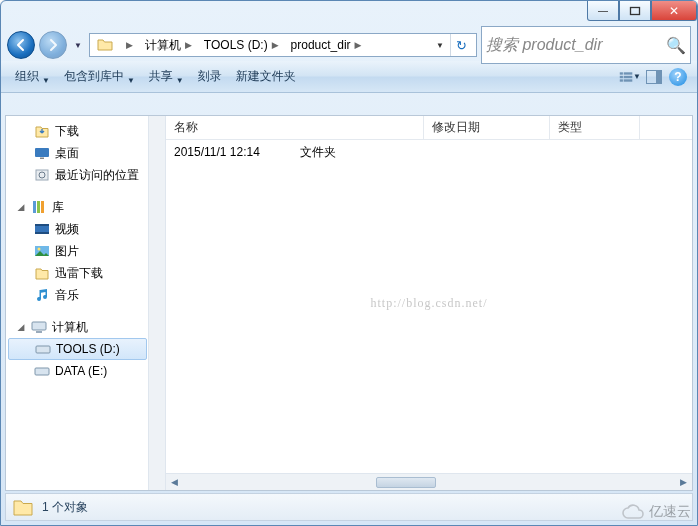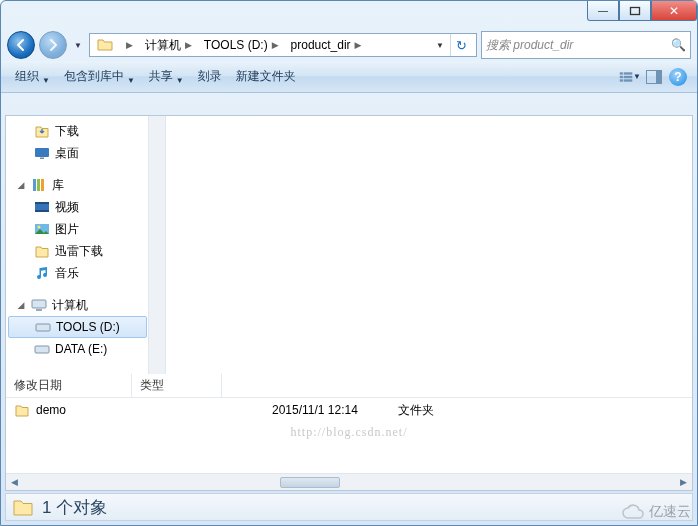--- a/index.html
+++ b/index.html
@@ -23,53 +23,53 @@
   .navbtn { width:28px; height:28px; border-radius:50%; background:radial-gradient(circle at 40% 35%, #8fc4ef, #1a6fbf 60%, #0d4d8c); border:1px solid #0d4d8c; display:flex; align-items:center; justify-content:center; color:#fff; font-size:14px; }
   .navbtn.fwd { opacity:.5; }
   .navdrop { width:14px; height:20px; display:flex; align-items:center; justify-content:center; color:#335; font-size:8px; }
   .address { flex:1; height:24px; background:#fff; border:1px solid #8ba8c6; display:flex; align-items:center; padding:0 2px; font-size:12px; position:relative; }
   .address .folder-ico { width:18px; height:18px; margin:0 4px; }
   .crumb { display:flex; align-items:center; height:100%; padding:0 4px; }
   .crumb .sep { color:#666; font-size:9px; padding:0 4px; }
   .addr-end { margin-left:auto; display:flex; align-items:center; gap:2px; padding-right:2px;}
   .addr-end .dd { font-size:8px; color:#333; padding:0 4px;}
   .refresh { width:22px; height:22px; border-left:1px solid #cfd9e4; display:flex; align-items:center; justify-content:center; color:#1a6fbf; font-size:13px;}
-  .search { width:210px; height:28px; background:#fff; border:1px solid #8ba8c6; display:flex; align-items:center; padding:0 4px; font-size:12px; color:#888; font-style:italic; }
+  .search { width:210px; height:38px; background:#fff; border:1px solid #8ba8c6; display:flex; align-items:center; padding:0 4px; font-size:16px; color:#888; font-style:italic; }
   .search .mag { margin-left:auto; color:#2a66a6; font-style:normal;}
   
   .menubar { height:22px; background:linear-gradient(#f7fafd,#e9eef5); border-top:1px solid #c9d5e3; border-bottom:1px solid #c9d5e3; display:flex; align-items:center; padding:0 6px; font-size:12px; gap:4px; }
   .menuitem { padding:2px 6px; }
   
   .toolbar { height:32px; background:linear-gradient(#eaf3fb,#d2e4f4 48%,#c3daf0 52%,#d6e7f6); border-bottom:1px solid #a9c2da; display:flex; align-items:center; padding:0 8px; font-size:12px; color:#1d3a56; gap:2px;}
   .tbtn { padding:3px 6px; display:flex; align-items:flex-end; gap:3px; }
   .tbtn .dd { font-size:8px; }
   .tb-spacer { flex:1; }
   .tb-icon { width:22px; height:22px; display:flex; align-items:center; justify-content:center; }
   .help-icon { width:18px; height:18px; border-radius:50%; background:radial-gradient(circle at 40% 35%, #9fd2fb, #1a8ae2); color:#fff; font-size:12px; display:flex; align-items:center; justify-content:center; font-weight:bold;}
   
-  .body { position:absolute; top:114px; bottom:34px; left:4px; right:4px; background:#fff; border:1px solid #b9c8d8; display:flex;flex-direction:column; }
+  .body { position:absolute; top:114px; bottom:34px; left:4px; right:4px; background:#fff; border:1px solid #b9c8d8; display:flex; }
   .tree { width:160px; border-right:1px solid #dfe6ee; overflow:hidden; position:relative; font-size:12px; padding:4px 0;}
   .tree-scroll { position:absolute; right:0; top:0; bottom:0; width:17px; background:#eef2f6; border-left:1px solid #dfe6ee;}
   .tree-group { margin-bottom:10px; }
   .tnode { display:flex; align-items:center; height:22px; padding-left:10px; gap:5px; white-space:nowrap;}
   .tnode.child { padding-left:28px; }
   .tnode.selected { background:linear-gradient(#e8f2fd,#d2e6fa); border:1px solid #a2c8ee; border-radius:2px; margin:0 18px 0 2px; padding-left:26px;}
   .expander { width:10px; font-size:9px; color:#6a6a6a; display:inline-block; text-align:center;}
   .ticon { width:16px; height:16px; flex:0 0 16px; }
   .content { flex:1; position:relative; font-size:12px; }
   .colheads { height:24px; border-bottom:1px solid #e4e9ef; display:flex; align-items:center; color:#333; }
   .colh { padding:0 8px; border-right:1px solid #e4e9ef; height:100%; display:flex; align-items:center;}
   .row { display:flex; align-items:center; height:24px; }
   .cell { padding:0 8px; display:flex; align-items:center; gap:6px; }
   .hscroll { position:absolute; left:0; right:0; bottom:0; height:17px; background:#eef2f6; border-top:1px solid #dfe6ee; display:flex; align-items:center;}
   .hscroll .thumb { position:absolute; left:40%; width:60px; height:11px; top:3px; background:linear-gradient(#dfe8f1,#c5d4e3); border:1px solid #a9bdd1; border-radius:2px;}
   .hscroll .arrow { width:17px; height:17px; display:flex; align-items:center; justify-content:center; font-size:9px; color:#5a7a99;}
   .hscroll .arrow.r { margin-left:auto; }
   
-  .status { position:absolute; left:4px; right:4px; bottom:4px; height:28px; background:linear-gradient(#f4f8fc,#e4edf6); border:1px solid #c4d2e1; display:flex; align-items:center; padding:0 6px; font-size:17px; color:#2a4560; gap:8px;}
+  .status { position:absolute; left:4px; right:4px; bottom:4px; height:28px; background:linear-gradient(#f4f8fc,#e4edf6); border:1px solid #c4d2e1; display:flex; align-items:center; padding:0 6px; font-size:12px; color:#2a4560; gap:8px;}
   .bigfolder { width:22px; height:22px; }
   .watermark { position:absolute; left:50%; top:50%; transform:translate(-50%,-50%); color:#c8c8c8; font-size:12px; font-family:"Times New Roman",serif; letter-spacing:1px; pointer-events:none;}
   
   .logo-badge { position:absolute; right:6px; bottom:4px; display:flex; align-items:center; gap:4px; color:#9aa0a6; font-size:14px; }
 </style>
 </head>
 <body>
 
 <div class="window">
 
@@ -183,20 +183,27 @@
             </svg>
             <span>下载</span>
           </div>
         <div class="tnode child">
             <svg class="ticon" viewBox="0 0 16 16">
               <rect x="1" y="3" width="14" height="9" rx="1" fill="#3a7bbf"></rect>
               <rect x="6" y="12.5" width="4" height="1.5" fill="#888"></rect>
             </svg>
             <span>桌面</span>
           </div>
+        <div class="tnode child">
+            <svg class="ticon" viewBox="0 0 16 16">
+              <rect x="2" y="3" width="12" height="10" fill="#e8ecf0" stroke="#9aa8b5"></rect>
+              <circle cx="8" cy="8" r="3" fill="none" stroke="#6a7a8a"></circle>
+            </svg>
+            <span>最近访问的位置</span>
+          </div>
       </div>
       <div class="tree-group">
         <div class="tnode">
             <span class="expander">◢</span>
             <svg class="ticon" viewBox="0 0 16 16">
               <rect x="2" y="2" width="3" height="12" fill="#5a9bd5"></rect>
               <rect x="6" y="2" width="3" height="12" fill="#8bc34a"></rect>
               <rect x="10" y="2" width="3" height="12" fill="#f0a030"></rect>
             </svg>
             <span>库</span>
@@ -250,30 +257,25 @@
               <rect x="1" y="5" width="14" height="7" rx="1" fill="#d8e4ef" stroke="#7f96ab"></rect>
             </svg>
             <span>DATA (E:)</span>
           </div>
       </div>
       <div class="tree-scroll"></div>
     </div>
 
     <div class="content">
       <div class="colheads">
+        <div class="colh" style="width:258px">名称</div>
         <div class="colh" style="width:126px">修改日期</div>
         <div class="colh" style="width:90px">类型</div>
       </div>
       <div class="row">
-        <div class="cell" style="width:258px">
-          <svg class="ticon" viewBox="0 0 16 16">
-              <path d="M2 4h5l1 1.5h6V14H2z" fill="#ffe9a8" stroke="#caa94e"></path>
-            </svg>
-          <span>demo</span>
-        </div>
         <div class="cell" style="width:126px">2015/11/1 12:14</div>
         <div class="cell" style="width:90px">文件夹</div>
       </div>
 
       <div class="watermark">http://blog.csdn.net/</div>
 
       <div class="hscroll">
         <div class="arrow">◀</div>
         <div class="thumb"></div>
         <div class="arrow r">▶</div>

